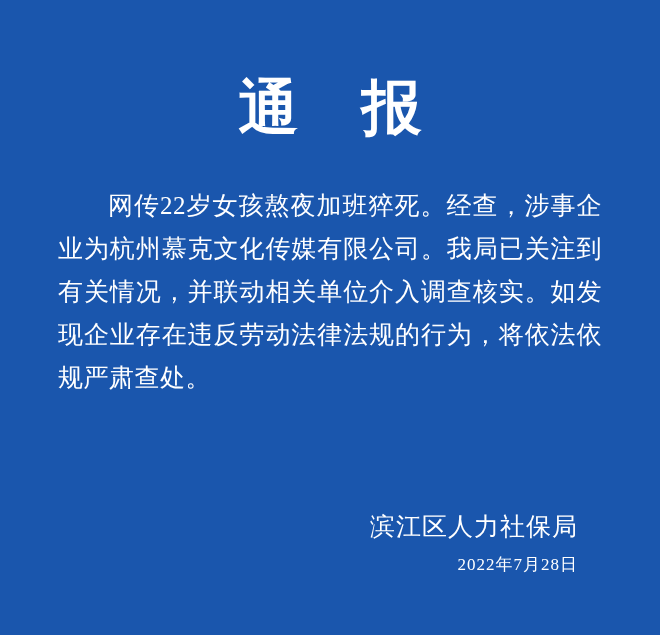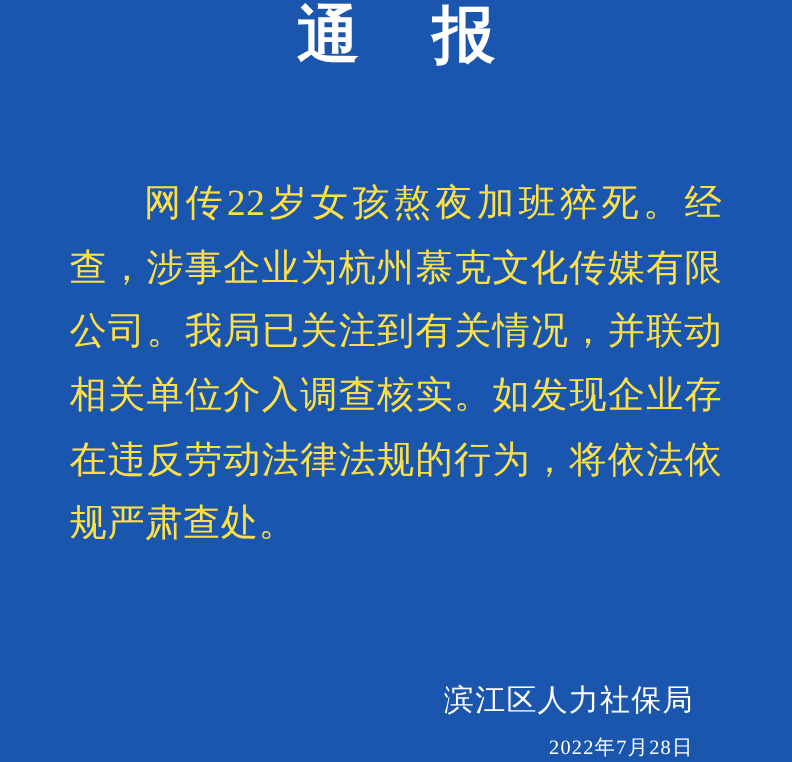--- a/index.html
+++ b/index.html
@@ -18,41 +18,43 @@
     position: relative;
     width: 660px;
     height: 635px;
     background: #1a56ad;
     box-sizing: border-box;
     padding: 0 40px;
     display: flex;
     flex-direction: column;
   }
   .notice-title {
+    margin-top: 72px;
     text-align: center;
-    font-size: 52px;
+    font-size: 60px;
     font-weight: bold;
     letter-spacing: 24px;
     text-indent: 24px;
     line-height: 1.2;
     color: #ffffff;
   }
   .notice-body {
-    margin-top: 80px;
+    margin-top: 40px;
     padding: 0 18px;
-    font-size: 31px;
+    font-size: 25px;
     line-height: 1.72;
     text-align: justify;
     text-justify: inter-ideograph;
     text-indent: 2em;
-    color: #fde047;
+    color: #ffffff;
     letter-spacing: 0.5px;
   }
   .notice-signature {
     margin-top: auto;
+    margin-bottom: 58px;
     padding-right: 42px;
     text-align: right;
   }
   .sign-org {
     font-size: 25px;
     line-height: 1.5;
     color: #ffffff;
     letter-spacing: 1px;
   }
   .sign-date {

